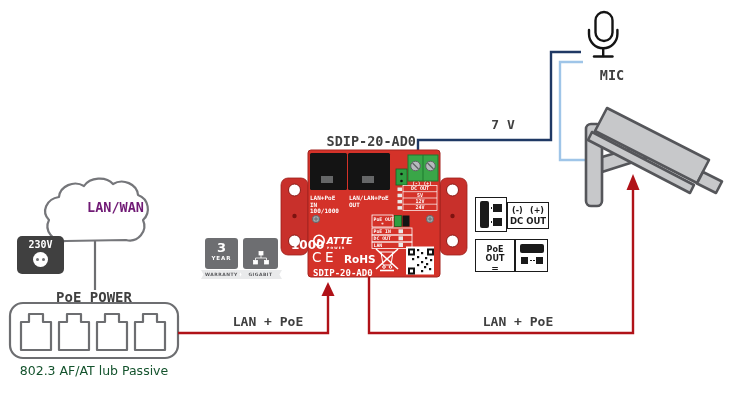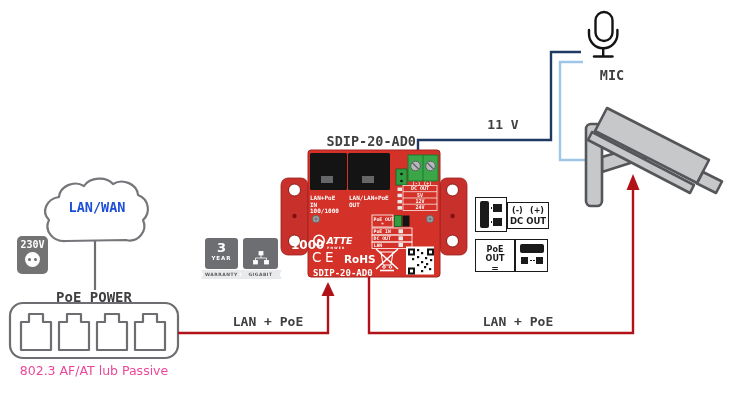--- a/index.html
+++ b/index.html
@@ -2,21 +2,21 @@
 <html><head>
 <meta charset="utf-8">
 <style>
   html,body{margin:0;padding:0;background:#fff;}
   #canvas{position:relative;width:730px;height:401px;background:#fff;overflow:hidden;
           font-family:"DejaVu Sans","Liberation Sans",sans-serif;}
   svg{position:absolute;left:0;top:0;}
   .abs{position:absolute;}
   .lbl{font-family:"DejaVu Sans Mono","Liberation Mono",monospace;font-weight:bold;
        color:#404040;text-align:center;white-space:nowrap;}
-  .graylbl{color:#1d4ed8;}
+  .graylbl{color:#701a75;text-align:right;}
   .badge{position:absolute;background:#6d6e71;border-radius:3px;color:#fff;text-align:center;}
   .ribbon{position:absolute;background:#e9eaeb;color:#5a5b5e;
           font-family:"DejaVu Sans","Liberation Sans",sans-serif;font-weight:bold;
           font-size:4.5px;line-height:9px;text-align:center;letter-spacing:.5px;
           clip-path:polygon(0 0,100% 0,94% 50%,100% 100%,0 100%,6% 50%);}
   .connbox{position:absolute;background:#fff;border:1.6px solid #1a1a1a;box-sizing:border-box;}
   .blk{position:absolute;background:#1a1a1a;}
   .ctext{font-family:"DejaVu Sans","Liberation Sans",sans-serif;font-weight:bold;color:#1a1a1a;}
 </style>
 </head>
@@ -226,35 +226,35 @@
         <rect x="151" y="117.5" width="3" height="3"></rect>
         <rect x="132" y="136.5" width="3" height="3"></rect>
       </g>
     </g>
 
     <text x="35" y="142.5" font-family="DejaVu Sans Mono, monospace" font-weight="bold" font-size="9" fill="#ffffff">SDIP-20-AD0</text>
   </svg>
 
   <div class="abs lbl" style="left:276px;top:133px;width:140px;font-size:13.5px;text-align:right;">SDIP-20-AD0</div>
 
-  <div class="abs lbl" style="left:463px;top:117px;width:80px;font-size:13px;">11 V</div>
+  <div class="abs lbl" style="left:463px;top:117px;width:80px;font-size:13px;">7 V</div>
 
   <div class="abs lbl" style="left:582px;top:67px;width:60px;font-size:13.5px;">MIC</div>
 
   <div class="abs lbl graylbl" style="left:50px;top:199px;width:94px;font-size:13.5px;">LAN/WAN</div>
 
   <div class="abs lbl" style="left:24px;top:289px;width:140px;font-size:14px;">PoE POWER</div>
 
-  <div class="abs" style="left:8px;top:363px;width:172px;font-size:12.5px;color:#ec4899;text-align:center;white-space:nowrap;">802.3 AF/AT lub Passive</div>
+  <div class="abs" style="left:8px;top:363px;width:172px;font-size:12.5px;color:#14532d;text-align:center;white-space:nowrap;">802.3 AF/AT lub Passive</div>
 
   <div class="abs lbl" style="left:213px;top:314px;width:110px;font-size:13px;">LAN + PoE</div>
 
   <div class="abs lbl" style="left:463px;top:314px;width:110px;font-size:13px;">LAN + PoE</div>
 
-  <div class="abs" style="left:17px;top:236px;width:31px;height:38px;background:#737373;border-radius:5px;">
+  <div class="abs" style="left:17px;top:236px;width:47px;height:38px;background:#404040;border-radius:5px;">
     <div style="font-family:'DejaVu Sans Mono',monospace;font-weight:bold;font-size:10px;color:#fff;text-align:center;margin-top:3px;">230V</div>
     <div style="width:15px;height:15px;border-radius:50%;background:#fff;margin:2px auto 0;display:flex;align-items:center;justify-content:center;gap:2.5px;">
       <span style="width:3px;height:3px;border-radius:50%;background:#6d6e71;"></span>
       <span style="width:3px;height:3px;border-radius:50%;background:#6d6e71;"></span>
     </div>
   </div>
 
   <div class="badge" style="left:205px;top:238px;width:33px;height:31px;">
     <div style="font-size:13px;font-weight:bold;line-height:14px;margin-top:3px;">3</div>
     <div style="font-size:5.5px;font-weight:bold;letter-spacing:1px;">YEAR</div>

